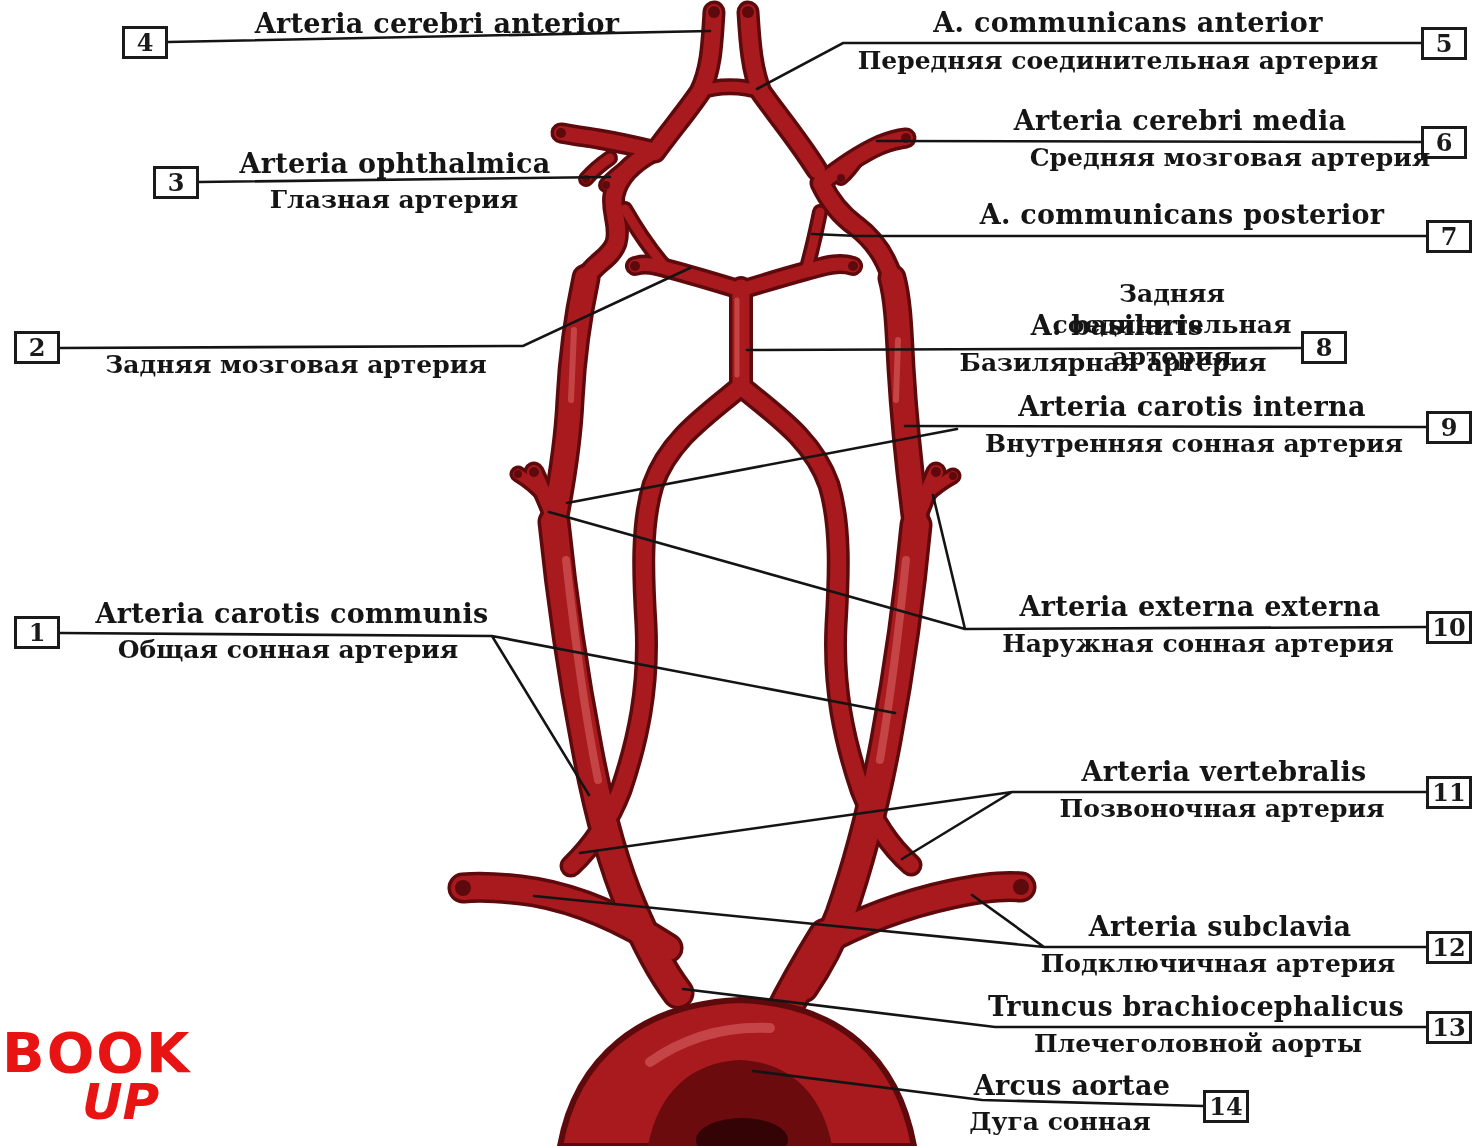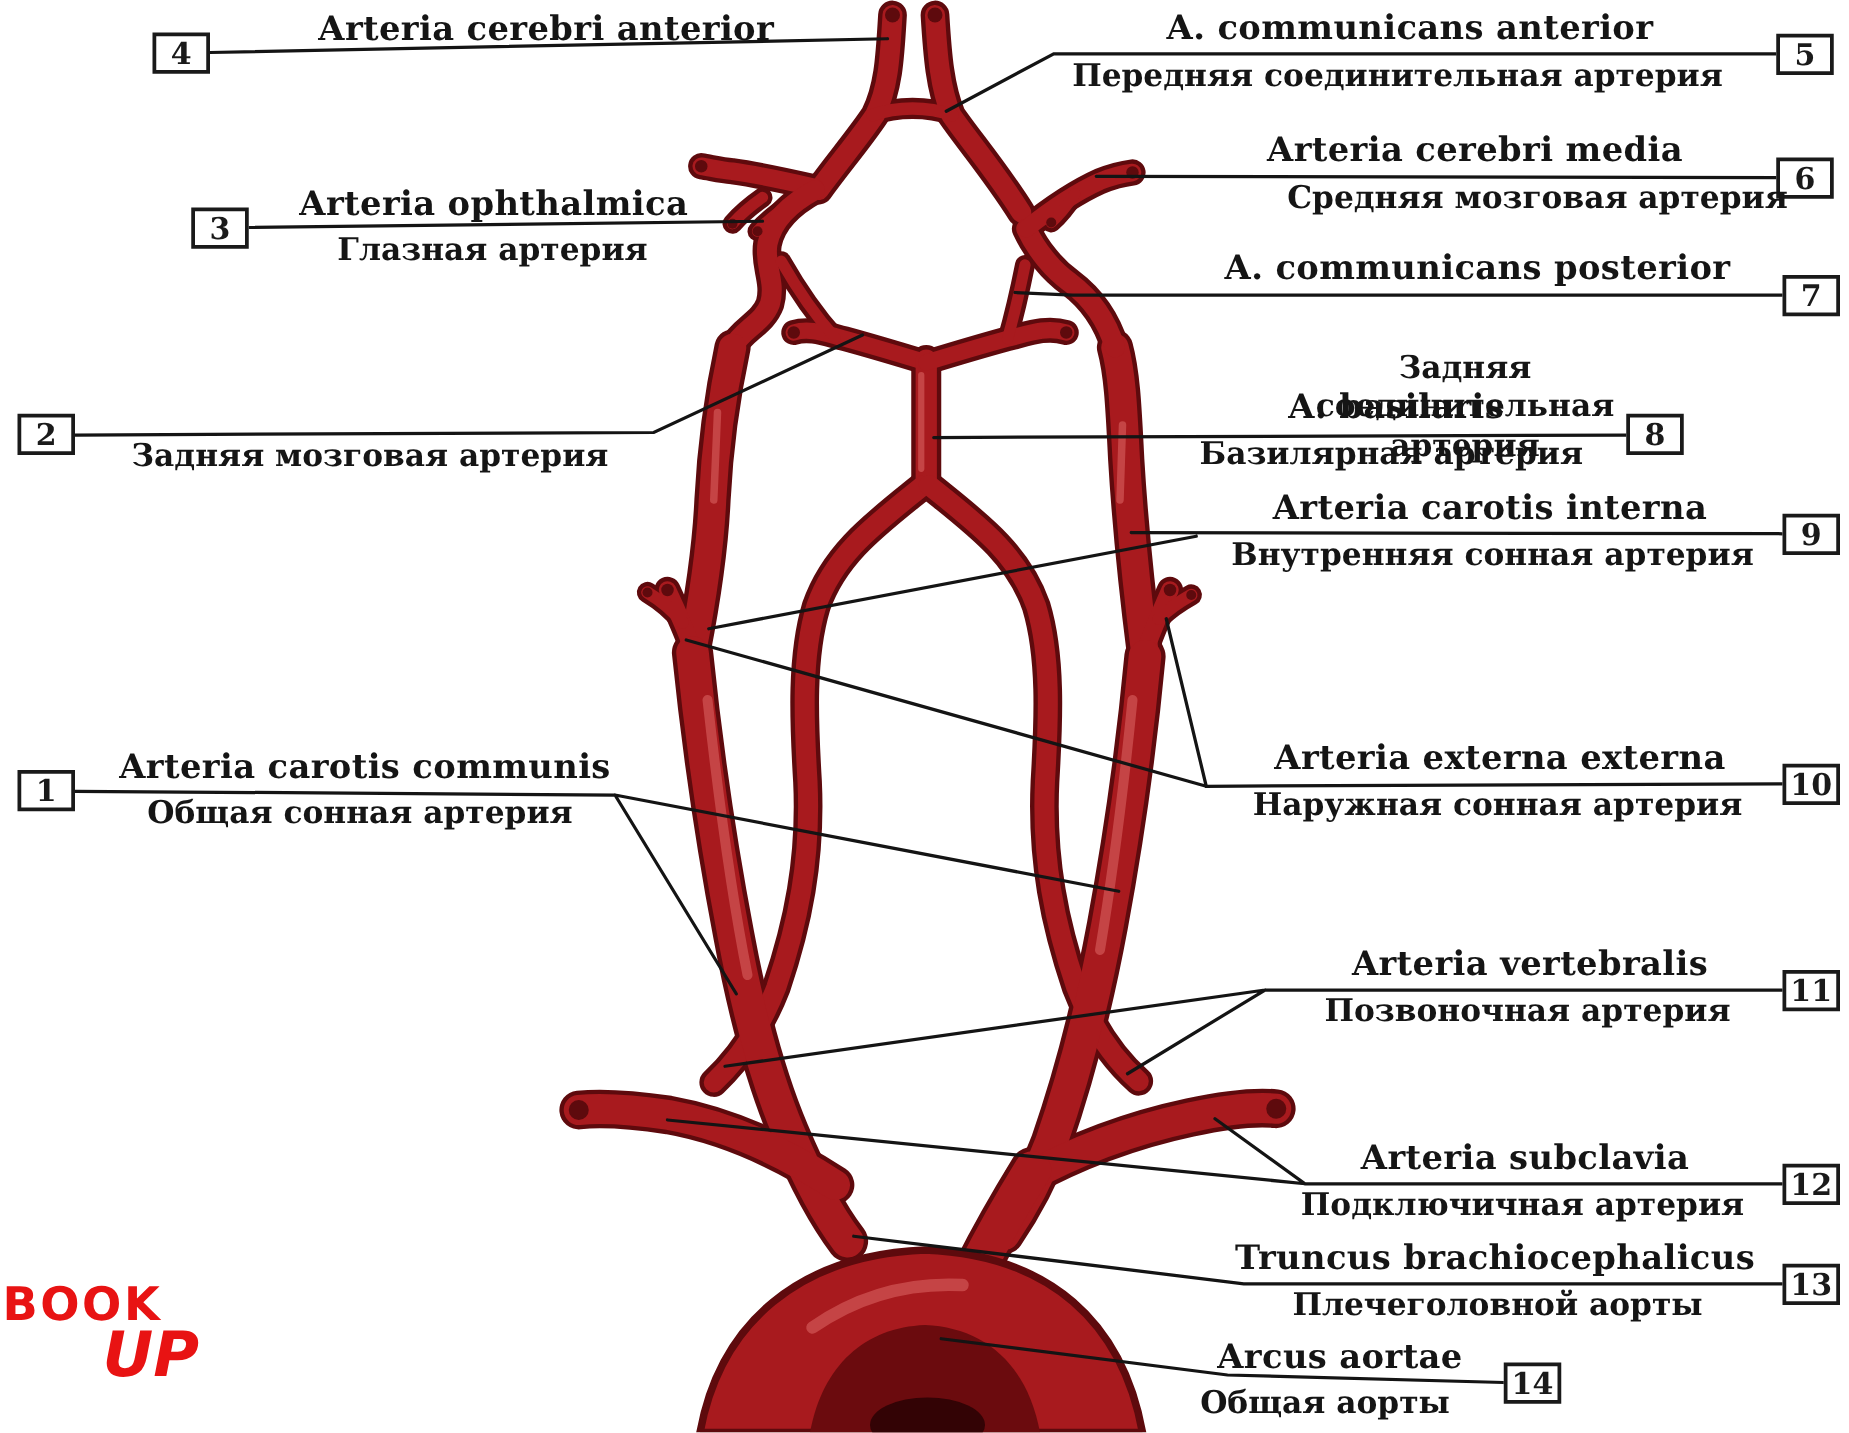--- a/index.html
+++ b/index.html
@@ -24,21 +24,21 @@
     position:absolute; transform:translateX(-50%);
     font-size:25px; font-weight:700; color:#151515;
     white-space:nowrap; z-index:5;
   }
   .russian.wrap { white-space:normal; width:340px; text-align:center; line-height:1.25;margin-top:40px; }
   .watermark {
     position:absolute; left:2px; top:1026px; z-index:6;
     color:#e81313; font-family:"DejaVu Sans", sans-serif; font-weight:800;
     line-height:.95;
   }
-  .watermark .l1 { font-size:37px; letter-spacing:2px; }
+  .watermark .l1 { font-size:56px; letter-spacing:2px; }
   .watermark .l2 { font-size:50px; margin-left:80px;font-style:italic; }
 </style>
 </head>
 <body>
 
 <div class="stage">
 
   <svg class="layer" width="1479" height="1146" viewBox="0 0 1479 1146">
     <defs>
       <path id="aca-l" d="M714 12 C712 45 711 70 700 92 C688 110 671 130 655 152"></path>
@@ -231,20 +231,20 @@
   <div class="numbox" style="left:1426px;top:931px">12</div>
   <div class="latin" style="left:1220px;top:911px">Arteria subclavia</div>
   <div class="russian" style="left:1218px;top:949px">Подключичная артерия</div>
 
   <div class="numbox" style="left:1426px;top:1011px">13</div>
   <div class="latin" style="left:1196px;top:991px">Truncus brachiocephalicus</div>
   <div class="russian" style="left:1198px;top:1029px">Плечеголовной аорты</div>
 
   <div class="numbox" style="left:1203px;top:1090px">14</div>
   <div class="latin" style="left:1072px;top:1070px">Arcus aortae</div>
-  <div class="russian" style="left:1060px;top:1107px">Общая аорты</div>
+  <div class="russian" style="left:1060px;top:1107px">Дуга сонная</div>
 
   <div class="watermark">
     <div class="l1">BOOK</div>
     <div class="l2">UP</div>
   </div>
 
 </div>
 
 </body></html>

